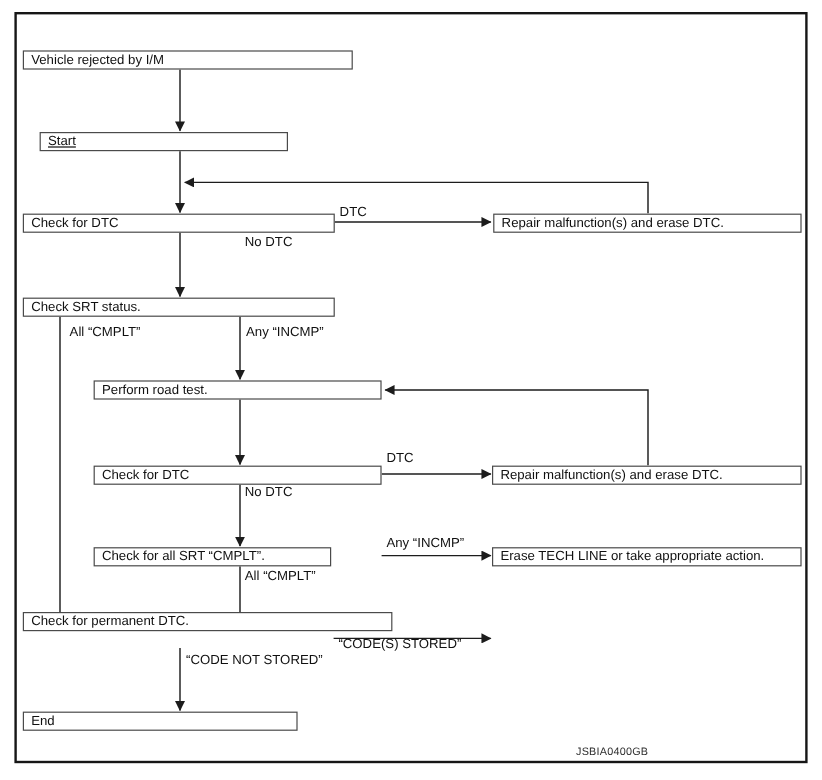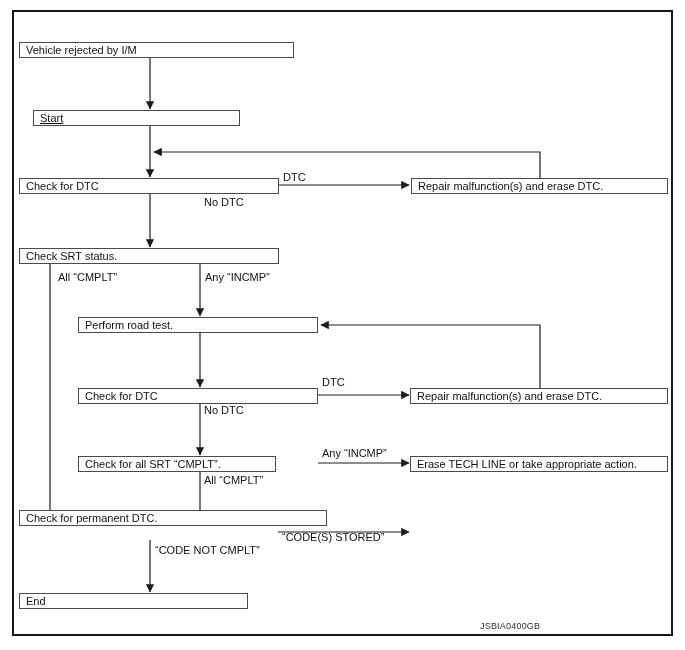--- a/index.html
+++ b/index.html
@@ -94,17 +94,17 @@
   <div class="lbl" style="left:322px; top:376px;">DTC</div>
 
   <div class="lbl" style="left:204px; top:404px;">No DTC</div>
 
   <div class="lbl" style="left:322px; top:447px;">Any “INCMP”</div>
 
   <div class="lbl" style="left:204px; top:474px;">All “CMPLT”</div>
 
   <div class="lbl" style="left:282px; top:510px;margin-top:21px;">“CODE(S) STORED”</div>
 
-  <div class="lbl" style="left:155px; top:544px;">“CODE NOT CMPLT”</div>
+  <div class="lbl" style="left:155px; top:544px;">“CODE NOT STORED”</div>
 
   <div class="watermark">JSBIA0400GB</div>
 
 </div>
 
 </body></html>

